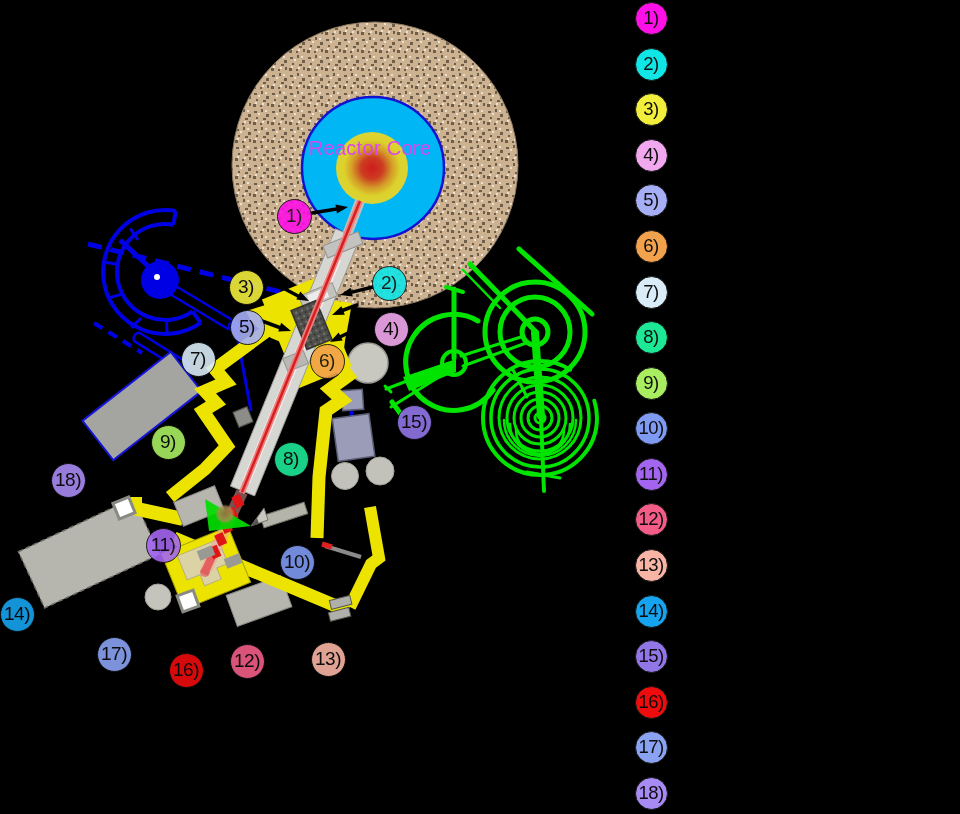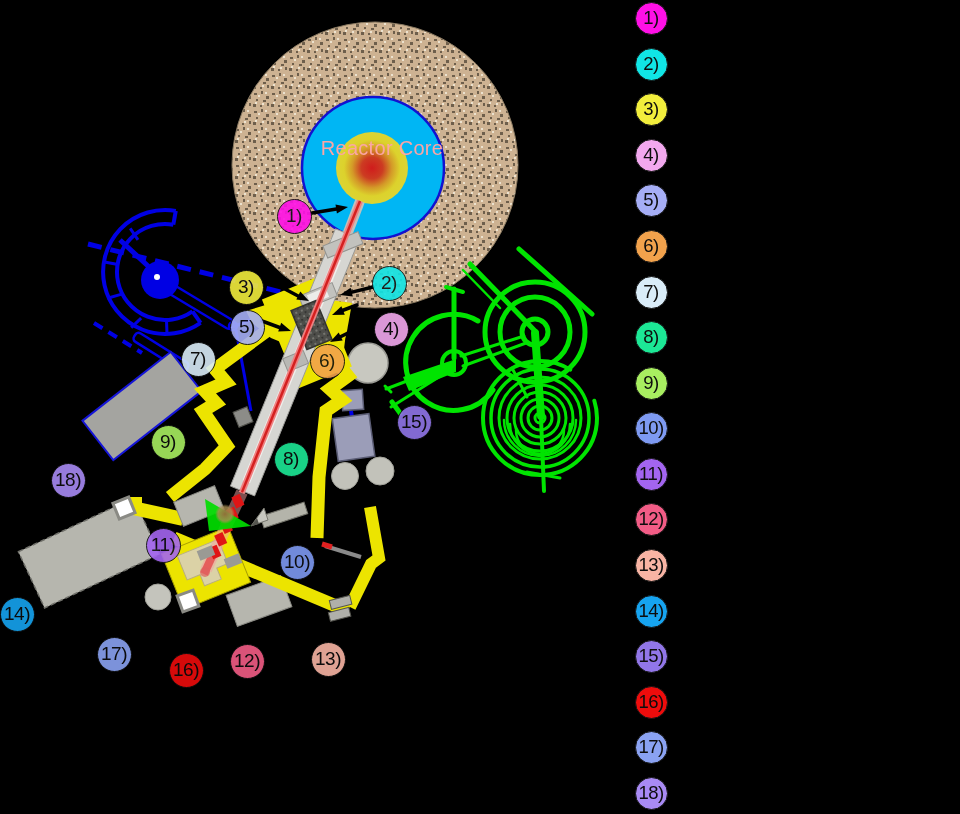--- a/index.html
+++ b/index.html
@@ -11,22 +11,22 @@
          font-family:"Liberation Sans", sans-serif;}
   #diagram-svg{position:absolute;left:0;top:0;}
   .badge{position:absolute;width:35px;height:35px;border-radius:50%;
          border:1.6px solid #0d0d0d;box-sizing:border-box;
          display:flex;align-items:center;justify-content:center;
          font-size:19px;color:#0d0d0d;opacity:0.90;letter-spacing:-0.5px;}
   .legend-badge{position:absolute;width:33px;height:33px;border-radius:50%;
          border:1.5px solid #151515;box-sizing:border-box;
          display:flex;align-items:center;justify-content:center;
          font-size:18.5px;color:#0d0d0d;letter-spacing:-0.5px;}
-  #reactor-core-label{position:absolute;left:315px;top:137px;width:134px;
-         text-align:center;font-size:20px;color:#fca5a5;letter-spacing:0.3px;}
+  #reactor-core-label{position:absolute;left:303px;top:137px;width:134px;
+         text-align:center;font-size:20px;color:#d946ef;letter-spacing:0.3px;}
 </style>
 </head>
 <body>
 
 <div id="stage">
 
 <svg id="diagram-svg" width="960" height="814" viewBox="0 0 960 814">
   <defs>
     <pattern id="shieldPat" width="18" height="18" patternUnits="userSpaceOnUse">
       <rect width="18" height="18" fill="var(--shield-tan)"></rect>

